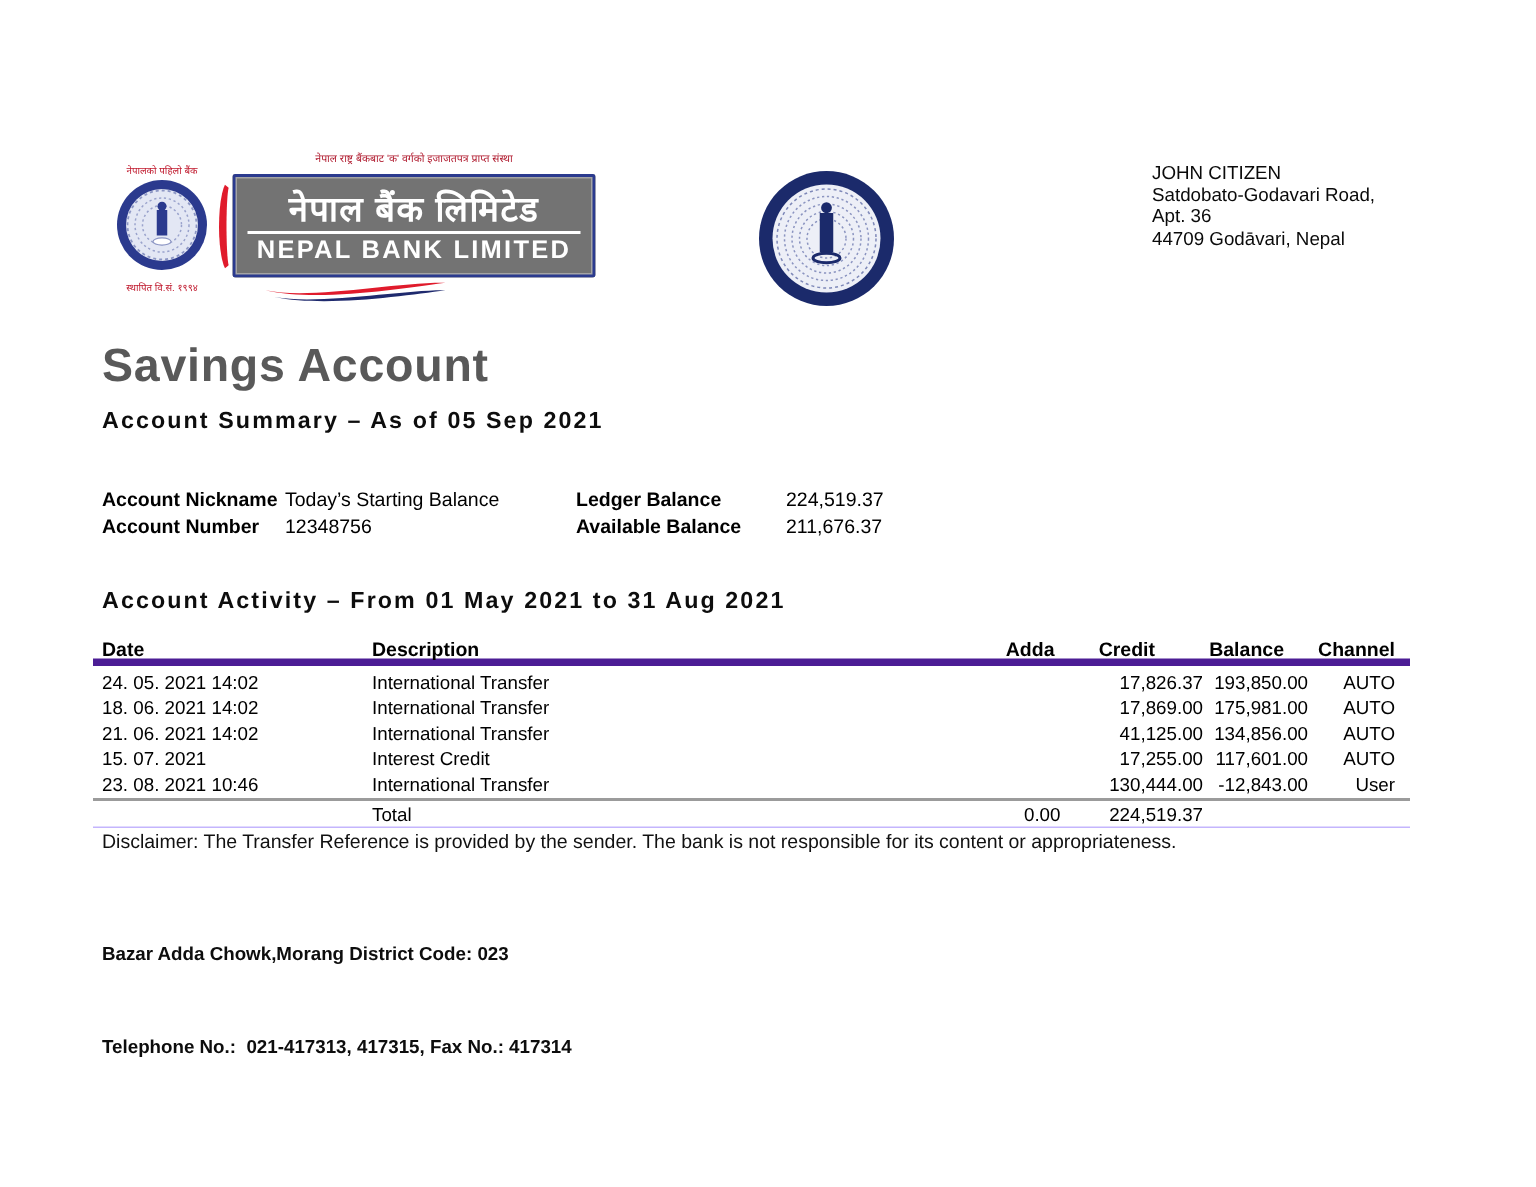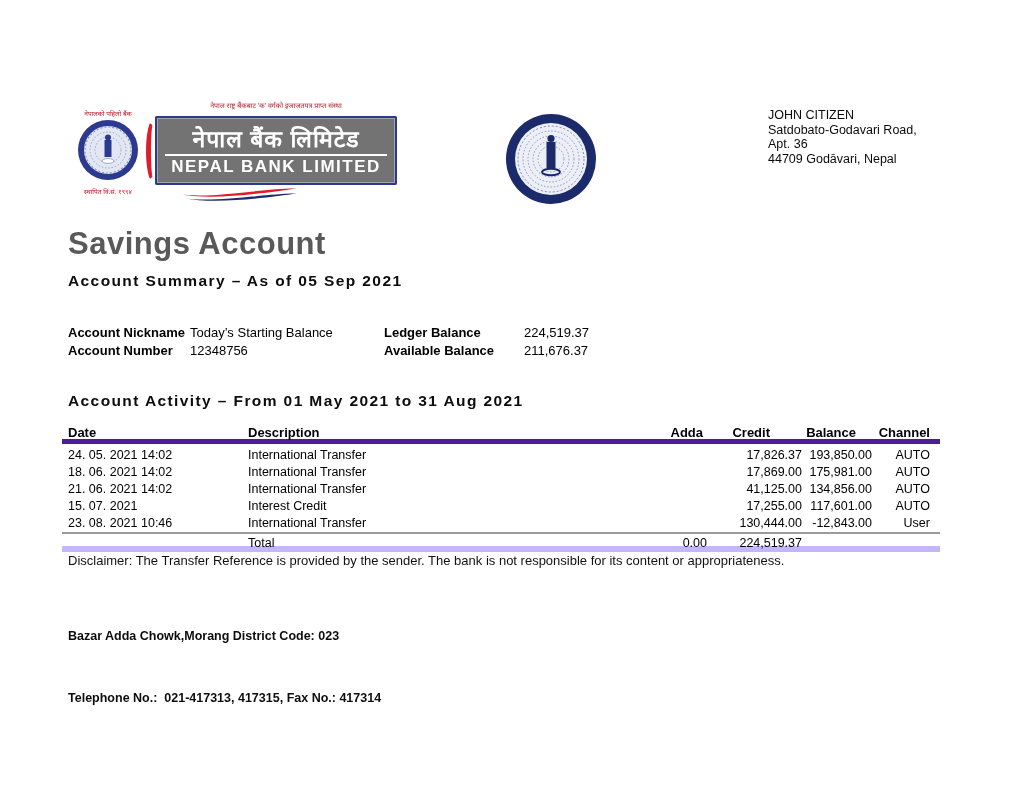--- a/index.html
+++ b/index.html
@@ -77,21 +77,21 @@
   .c-debit   { width:177px; text-align:right; }
   .c-credit  { width:95px;  text-align:right; }
   .c-balance { width:70px;  text-align:right; }
   .c-channel { width:68px;  text-align:right; padding-right:10px; }
   .t-head .c-credit  { padding-right:32px; }
   .t-head .c-balance { padding-right:16px; }
   .t-head .c-debit   { padding-right:4px; }
   .t-body .t-row:first-child { padding-top:3px; height:20px; }
   .t-total {
     height:20px; line-height:18px;
-    border-top:2px solid #9b9b9b; border-bottom:6px solid #c4b5fd;
+    border-top:2px solid #9b9b9b; border-bottom:1px solid #c4b5fd;
   }
 
   .disclaimer { position:absolute; left:68px; top:553px; width:760px; font-size:13px; color:#111; }
 
   .footer { position:absolute; left:68px; top:585px; font-size:12.5px; font-weight:bold; line-height:20.5px; color:#0d0d0d; white-space:pre-wrap; }
 </style>
 </head>
 <body>
 
 <div class="logo-wrap">

